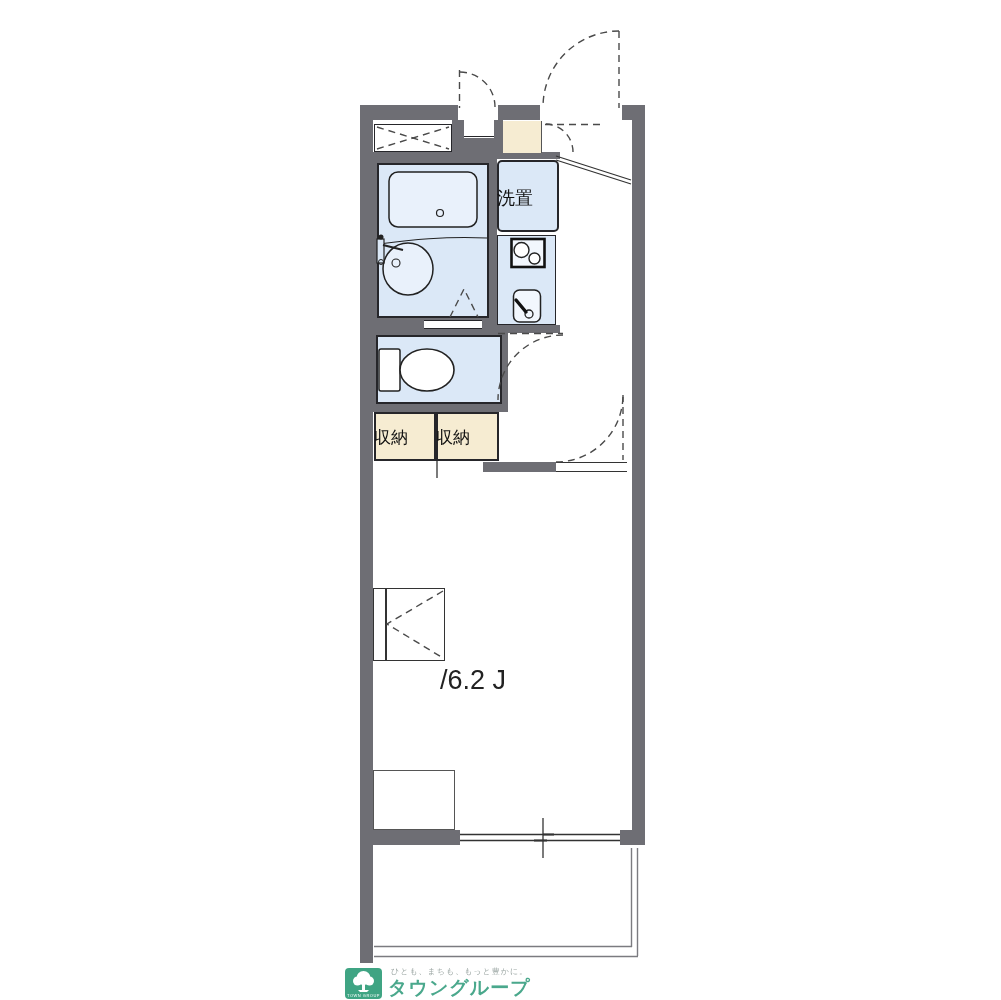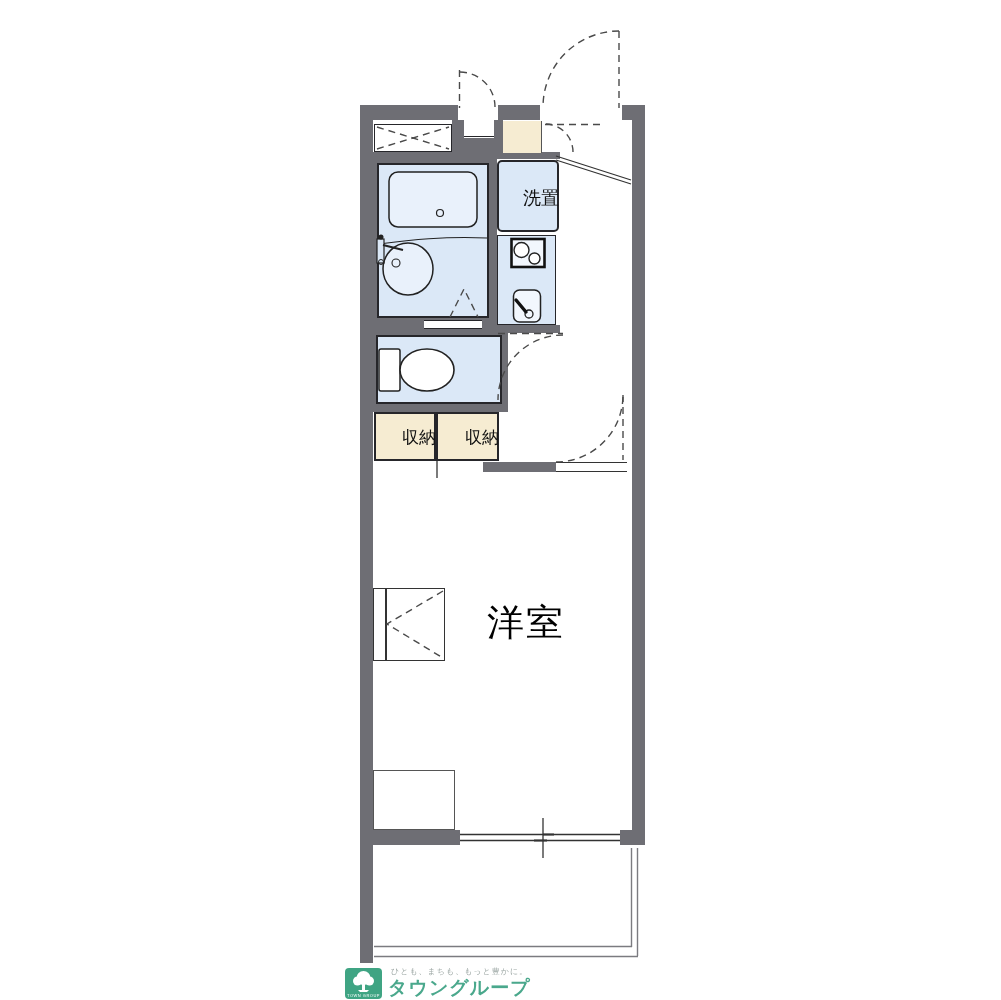--- a/index.html
+++ b/index.html
@@ -2,21 +2,21 @@
 <html><head>
 <meta charset="utf-8">
 <style>
   html,body{margin:0;padding:0;background:#fff;}
   #canvas{position:relative;width:1001px;height:1000px;background:#fff;overflow:hidden;
           font-family:"Liberation Sans","DejaVu Sans",sans-serif;}
   .abs{position:absolute;}
   .wall{position:absolute;background:#6e6e74;}
   .blueroom{position:absolute;background:#dbe8f7;border:2px solid #26262a;box-sizing:border-box;}
   .cream{position:absolute;background:#f6ecd2;border:2px solid #26262a;box-sizing:border-box;}
-  .label{position:absolute;color:#111;text-align:right;}
+  .label{position:absolute;color:#111;text-align:left;}
   svg{position:absolute;left:0;top:0;}
   .footer-tagline{position:absolute;left:391px;top:966px;font-size:8px;color:#9aa5a2;letter-spacing:1px;}
   .footer-brand{position:absolute;left:388px;top:975px;font-size:19px;color:#4aa88c;font-weight:bold;letter-spacing:1px;text-align:center;}
   .logo-box{position:absolute;left:345px;top:968px;width:37px;height:31px;background:#3fa483;border-radius:4px;}
   .logo-caption{position:absolute;left:0;right:0;bottom:1px;text-align:center;font-size:4px;color:#fff;letter-spacing:.5px;}
 </style>
 </head>
 <body>
 
 <div id="canvas">
@@ -64,21 +64,21 @@
 
   <div class="abs" style="left:373px;top:588px;width:72px;height:73px;background:#fff;border:1.5px solid #333;box-sizing:border-box;"></div>
   <div class="abs" style="left:385px;top:589px;width:1.5px;height:71px;background:#333;"></div>
 
   <div class="abs" style="left:373px;top:770px;width:82px;height:60px;border:1.5px solid #555;box-sizing:border-box;background:#fff;"></div>
 
   <div class="abs" style="left:460px;top:830px;width:160px;height:15px;background:#fff;"></div>
 
   <div class="abs" style="left:373px;top:845px;width:265px;height:112px;"></div>
 
-  <div class="label" style="left:455px;top:598px;width:110px;font-size:37px;letter-spacing:2px;color:#000;">洋室</div>
+  <div class="label" style="left:440px;top:665px;width:130px;font-size:27px;color:#222;">/6.2 J</div>
 
   <svg width="1001" height="1000" viewBox="0 0 1001 1000">
 
     <g stroke="#4a4a4a" stroke-width="1.4" fill="none" stroke-dasharray="7 5">
       <path d="M460,72 A35,35 0 0 1 495,107"></path>
       <line x1="459.5" y1="70" x2="459.5" y2="108"></line>
       <path d="M619,31 A76,76 0 0 0 543,107"></path>
       <line x1="619" y1="31" x2="619" y2="108"></line>
       <path d="M573,152 A28,28 0 0 0 545,124"></path>
       <line x1="545" y1="124.5" x2="600" y2="124.5"></line>

